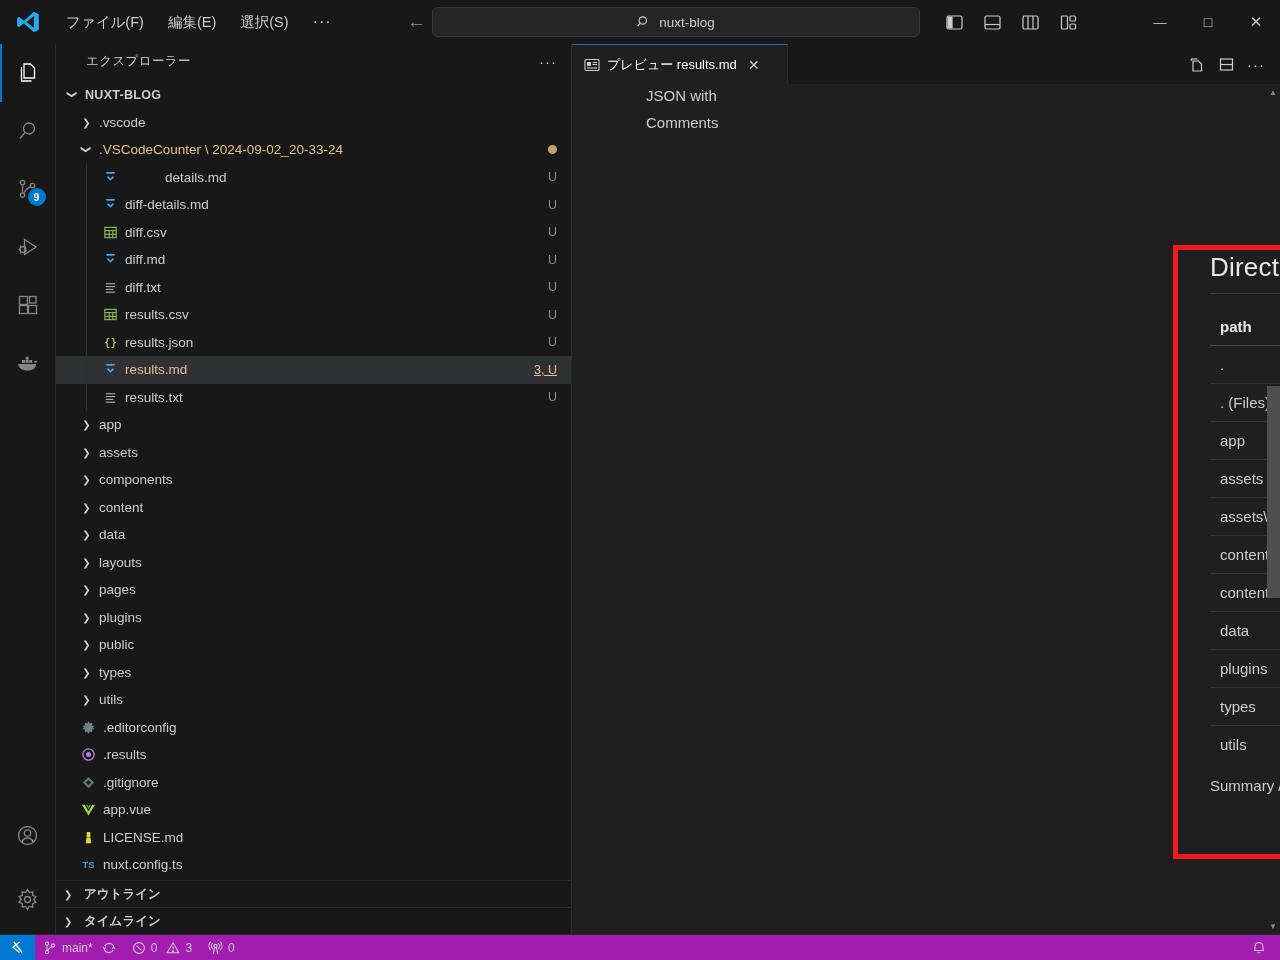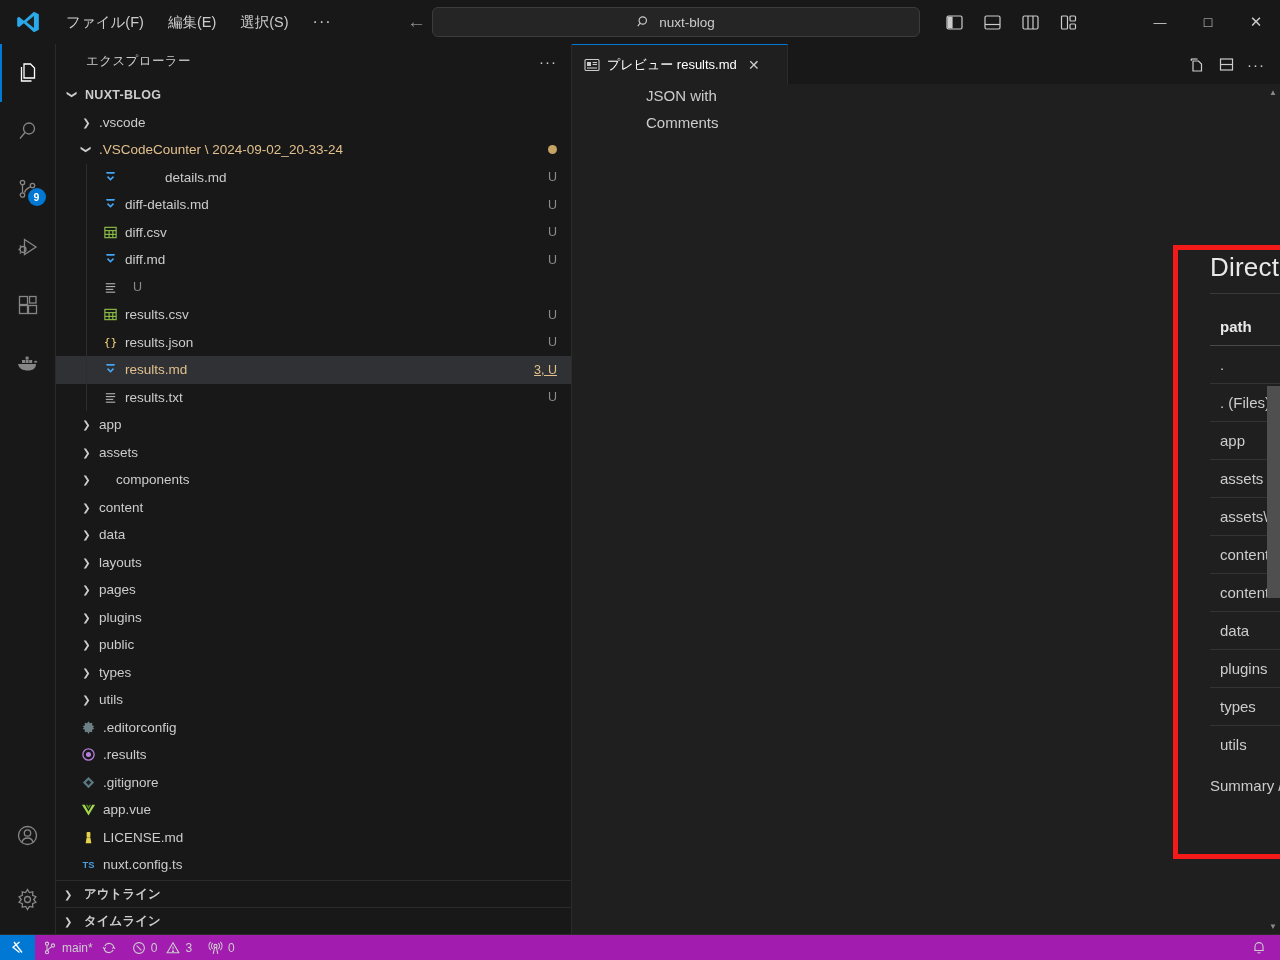--- a/index.html
+++ b/index.html
@@ -508,20 +508,21 @@
           <div class="row" style="padding-left: 44px;">
             <div class="indent-guide" style="left: 30px;"></div>
             <span class="ico">
               <svg width="15" height="15" viewBox="0 0 16 16" fill="none" stroke="#b0b0b0" stroke-width="1.2">
                 <line x1="3" y1="4" x2="13" y2="4"></line>
                 <line x1="3" y1="7" x2="13" y2="7"></line>
                 <line x1="3" y1="10" x2="11" y2="10"></line>
                 <line x1="3" y1="13" x2="13" y2="13"></line>
               </svg>
             </span>
+            <span class="label">diff.txt</span>
             <span class="badge-right">U</span>
           </div>
           <div class="row" style="padding-left: 44px;">
             <div class="indent-guide" style="left: 30px;"></div>
             <span class="ico">
               <svg width="15" height="15" viewBox="0 0 16 16" fill="none" stroke="#8dc149" stroke-width="1.2">
                 <rect x="2" y="2.5" width="12" height="11"></rect>
                 <line x1="2" y1="6" x2="14" y2="6"></line>
                 <line x1="2" y1="10" x2="14" y2="10"></line>
                 <line x1="6.5" y1="6" x2="6.5" y2="13.5"></line>
@@ -568,21 +569,21 @@
           <div class="row" style="padding-left: 22px;">
             <span class="chev">❯</span>
             <span class="label" style="margin-left: 4px;">app</span>
           </div>
           <div class="row" style="padding-left: 22px;">
             <span class="chev">❯</span>
             <span class="label" style="margin-left: 4px;">assets</span>
           </div>
           <div class="row" style="padding-left: 22px;">
             <span class="chev">❯</span>
-            <span class="label" style="margin-left: 21px;">components</span>
+            <span class="label" style="margin-left: 4px;">components</span>
           </div>
           <div class="row" style="padding-left: 22px;">
             <span class="chev">❯</span>
             <span class="label" style="margin-left: 4px;">content</span>
           </div>
           <div class="row" style="padding-left: 22px;">
             <span class="chev">❯</span>
             <span class="label" style="margin-left: 4px;">data</span>
           </div>
           <div class="row" style="padding-left: 22px;">

